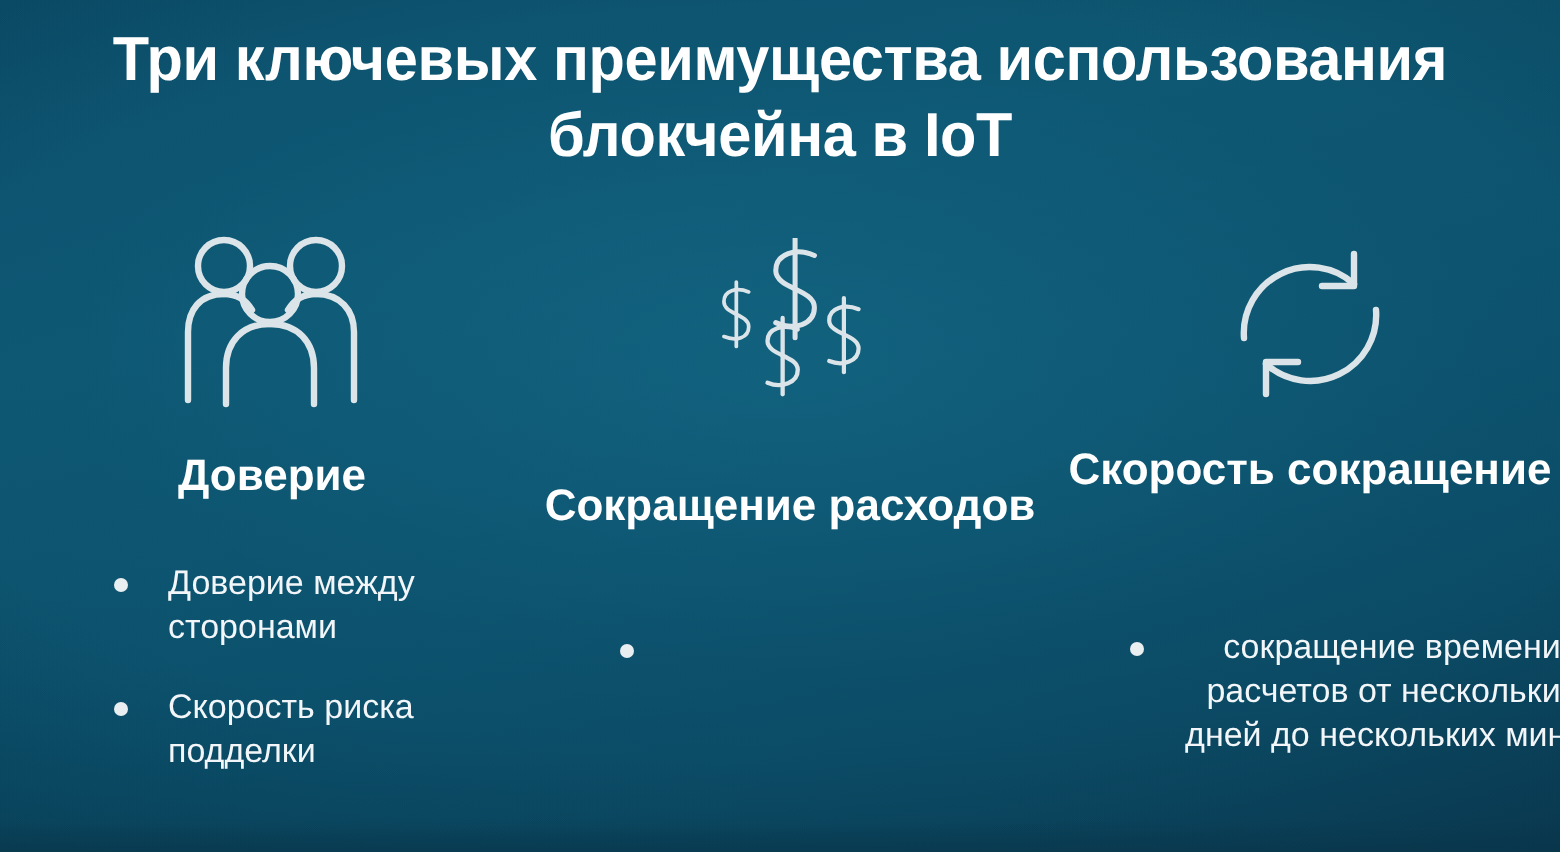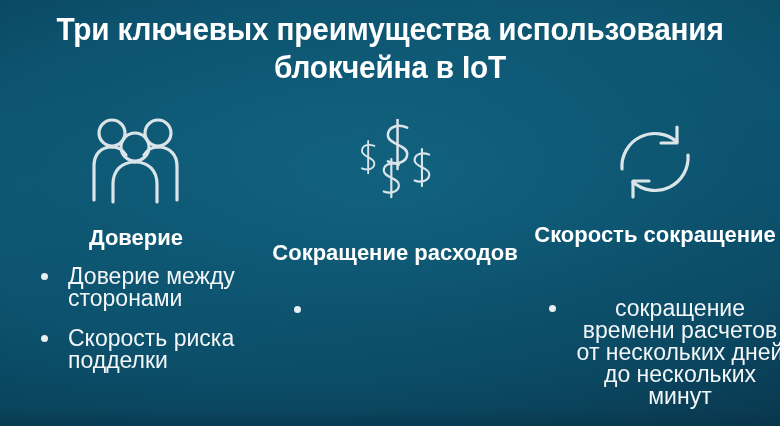--- a/index.html
+++ b/index.html
@@ -100,24 +100,24 @@
     line-height: 27px;
     z-index: 4;
   }
   .col-1 .heading { top: 224px; }
   .col-2 .heading { top: 224px; margin-top: 15px; }
   .col-3 .heading { top: 221px; }
 
   .bullets {
     position: absolute;
     list-style: none;
-    margin: 0;
+    margin: 16px;
     padding: 0;
     color: #f2f6f8;
-    font-size: 23px;
+    font-size: 17px;
     line-height: 22px;
   }
   .col-1 .bullets { top: 265px; left: 30px; width: 215px; }
   .col-2 .bullets { top: 298px; left: 25px; width: 230px; }
   .col-3 .bullets { top: 297px; left: 20px; width: 240px; text-align: center; }
 
   .bullet {
     position: relative;
     padding-left: 32px;
     margin-bottom: 18px;

